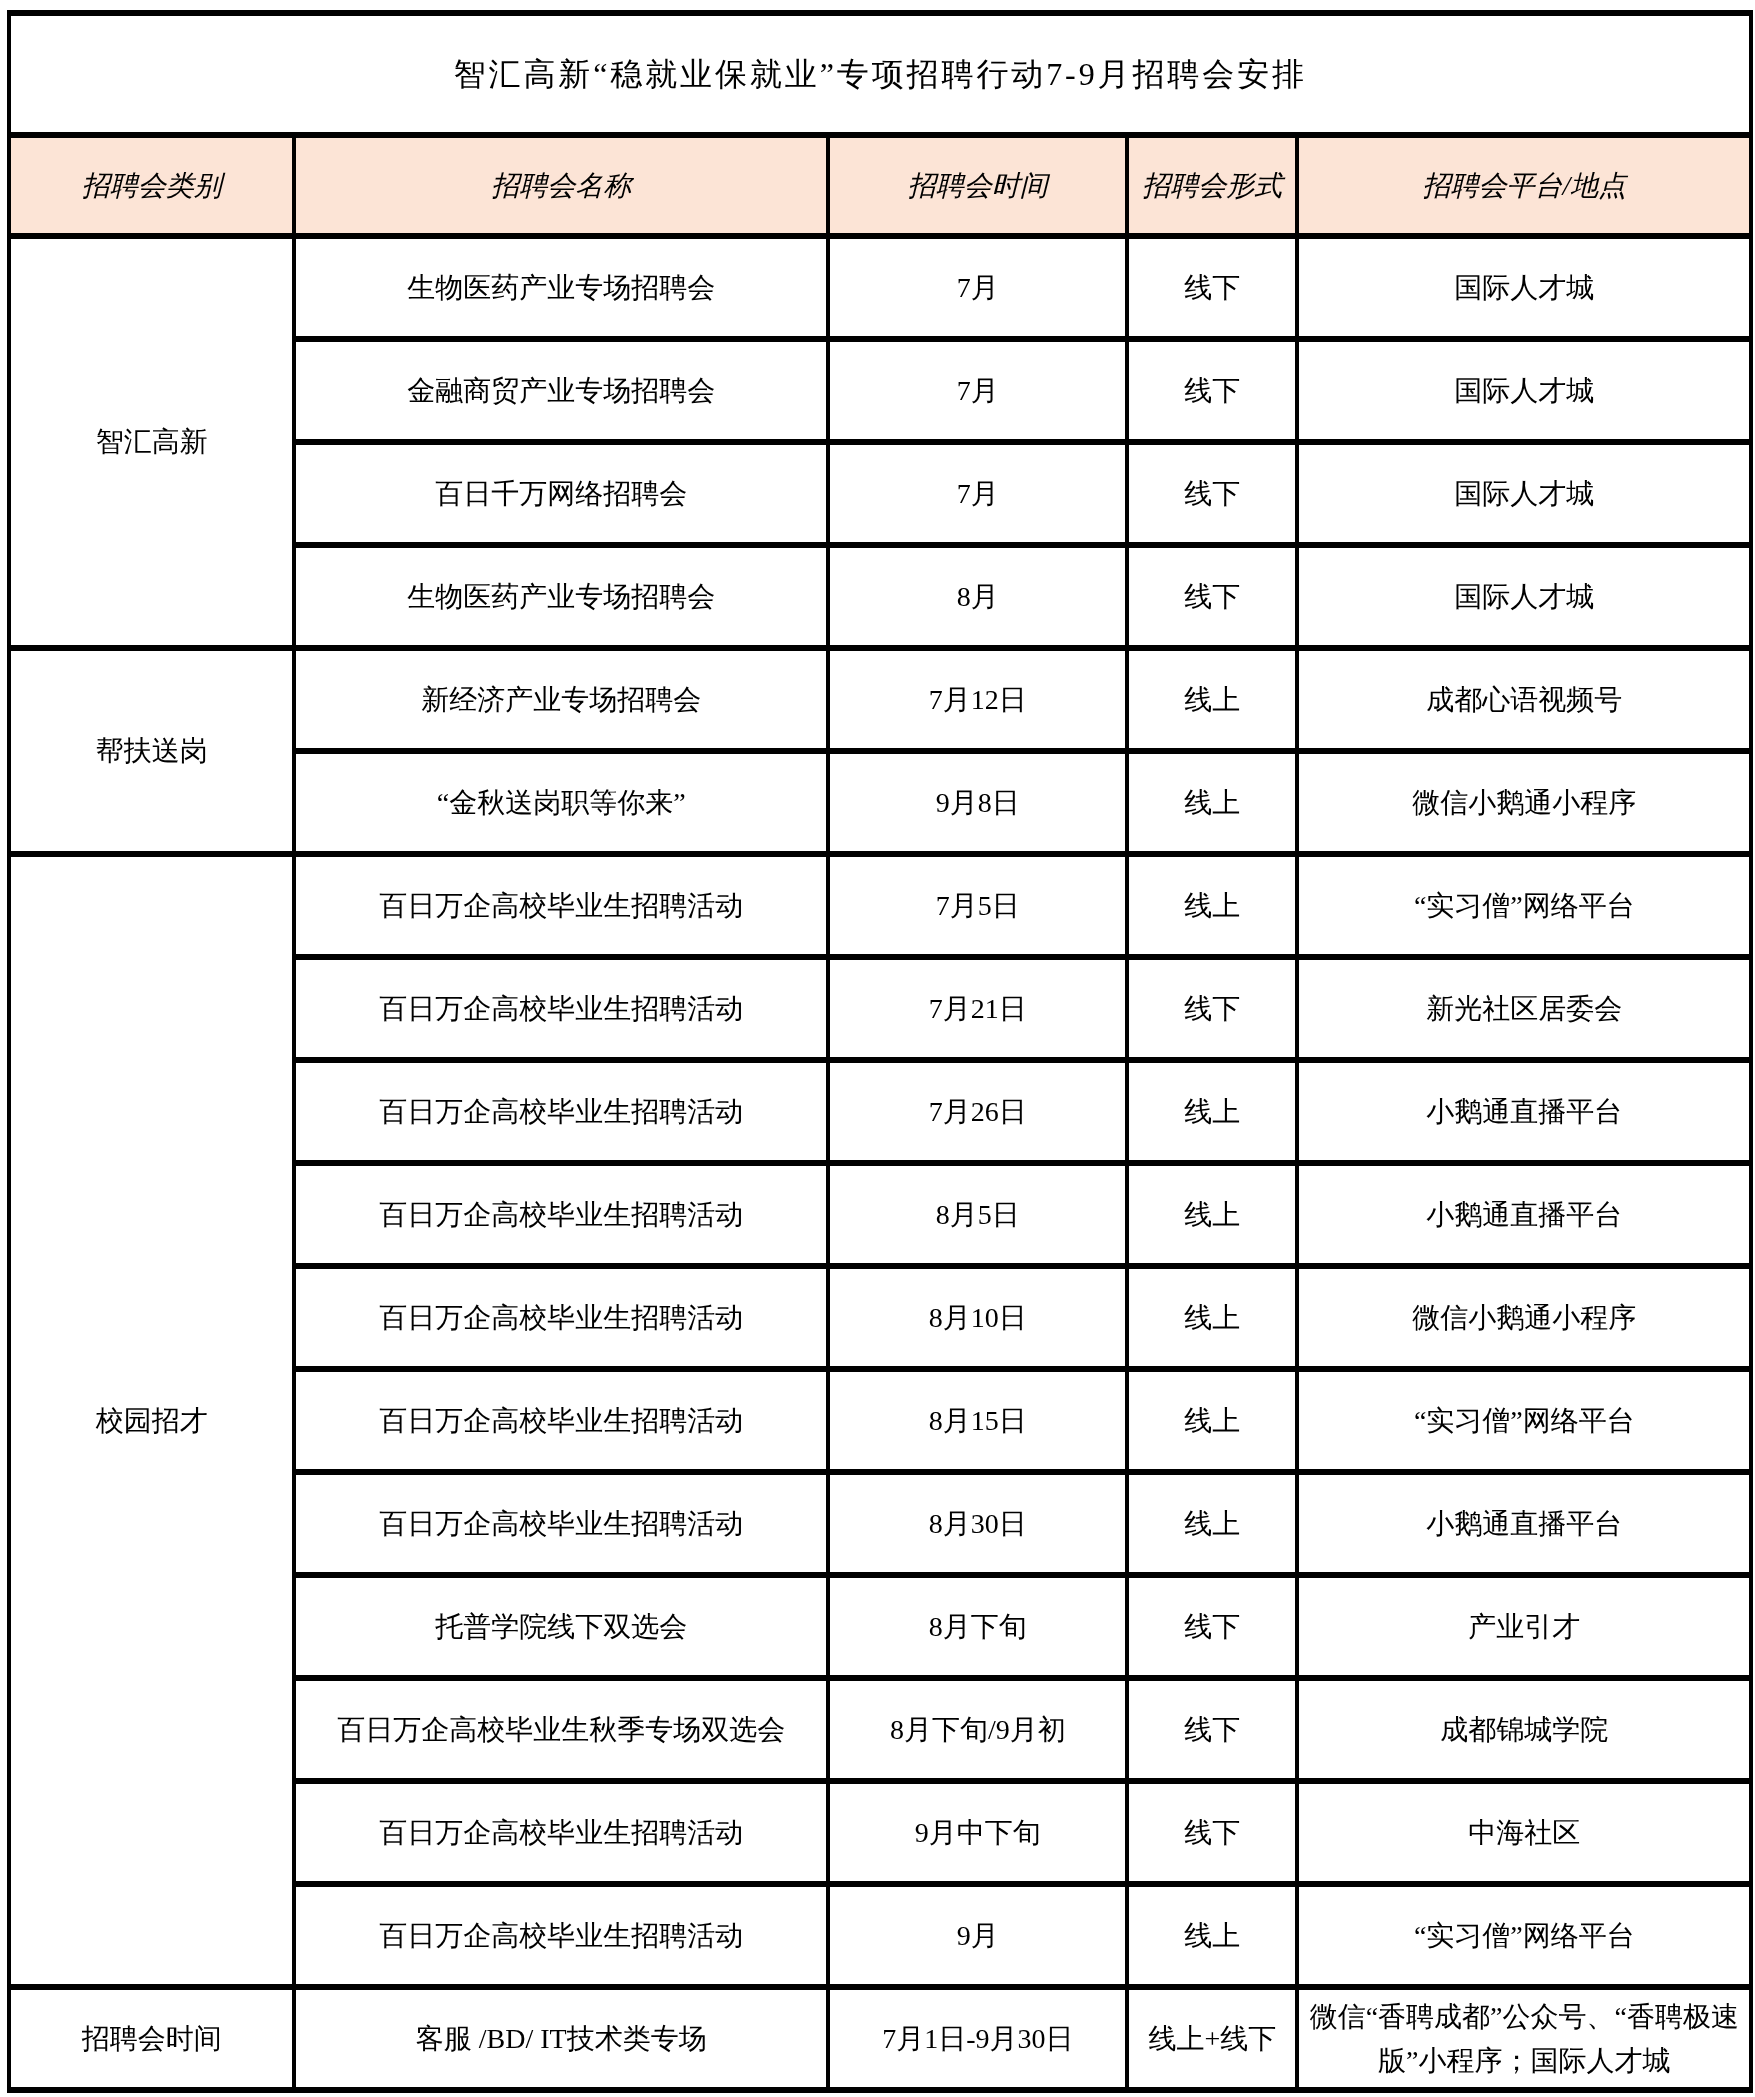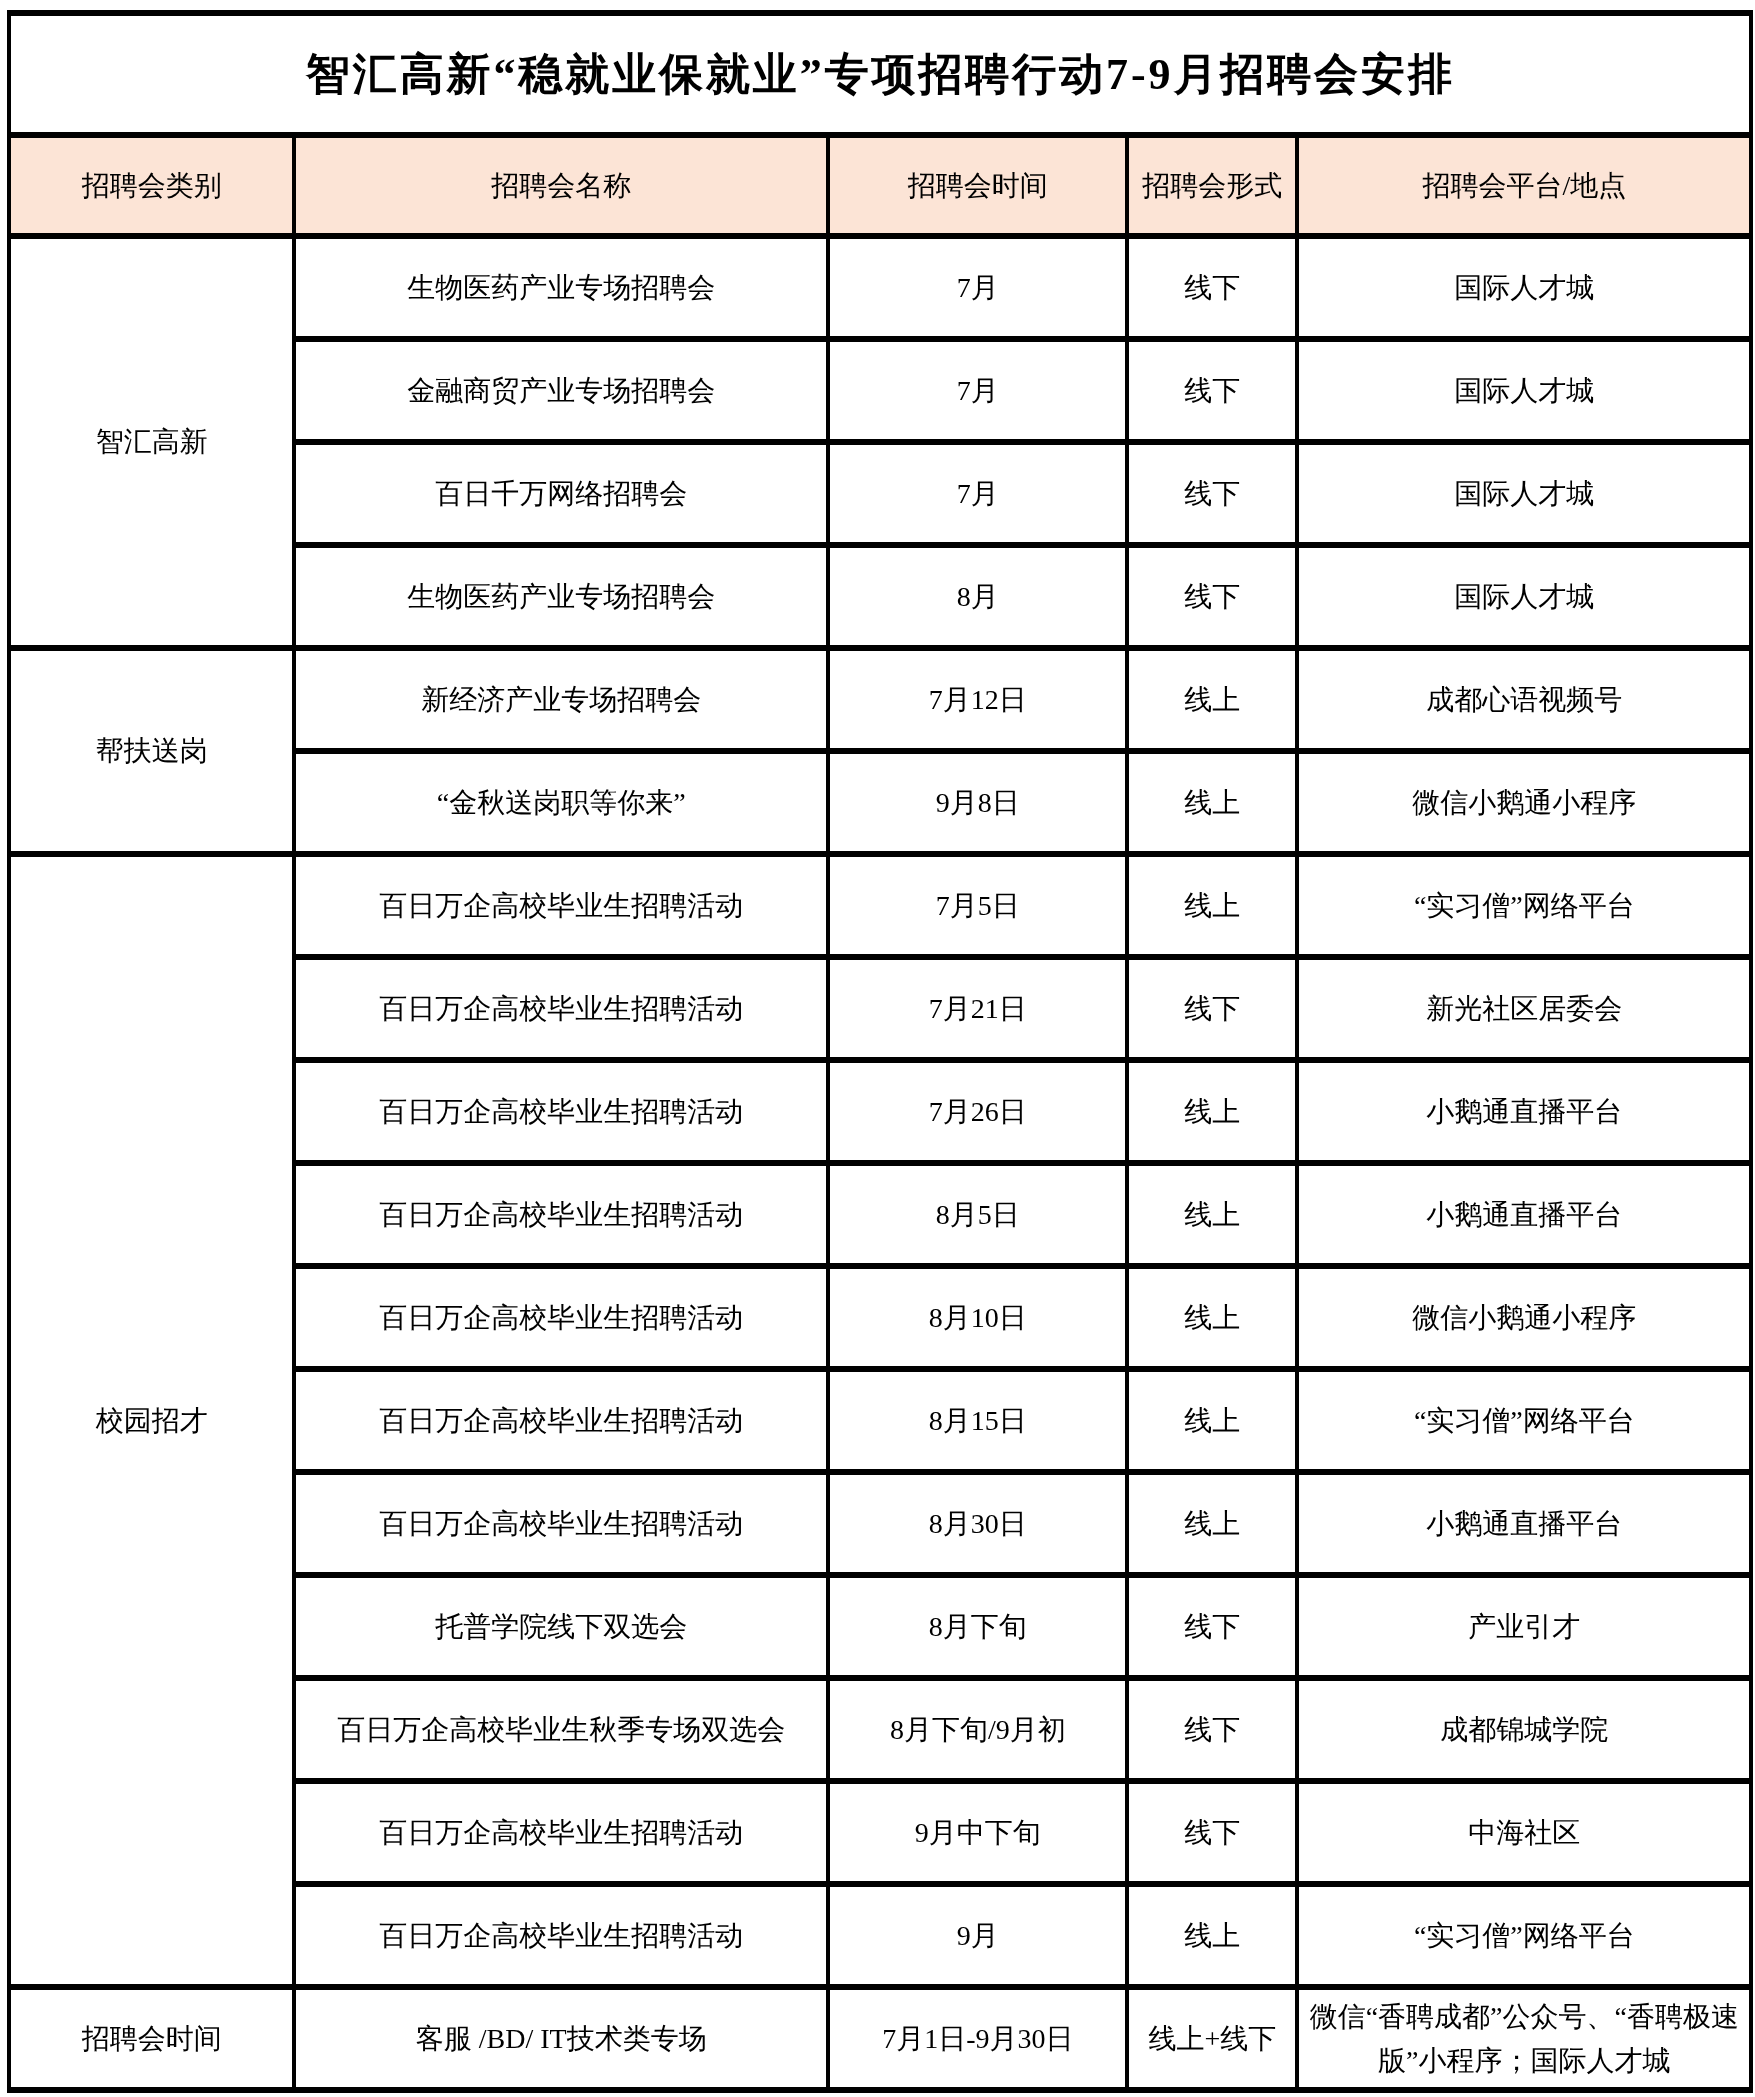--- a/index.html
+++ b/index.html
@@ -13,22 +13,22 @@
   }
   td,th{
     border:solid #000;border-width:6.6px 4.4px;
     text-align:center;vertical-align:middle;
     font-size:28px;font-weight:normal;line-height:1.35;
     padding:0 5.9px;overflow:hidden;
   }
   tr.title-row{height:122px;}
   tr.header-row{height:101px;}
   tbody tr{height:103px;}
-  .title-cell{font-size:44px;font-weight:bold;letter-spacing:2.9px;background:#fff;text-align:center;}
-  .header-row th{background:var(--header-bg,#FCE4D6);}
+  .title-cell{font-size:32px;font-weight:normal;letter-spacing:2.9px;background:#fff;text-align:center;}
+  .header-row th{background:var(--header-bg,#FCE4D6);font-style:italic;}
   td.left{text-align:center;padding:0 8.8px;line-height:1.55;word-break:break-all;}
 </style>
 </head>
 <body>
 
 <table>
   <colgroup>
     <col style="width:285px">
     <col style="width:534px">
     <col style="width:299px">

